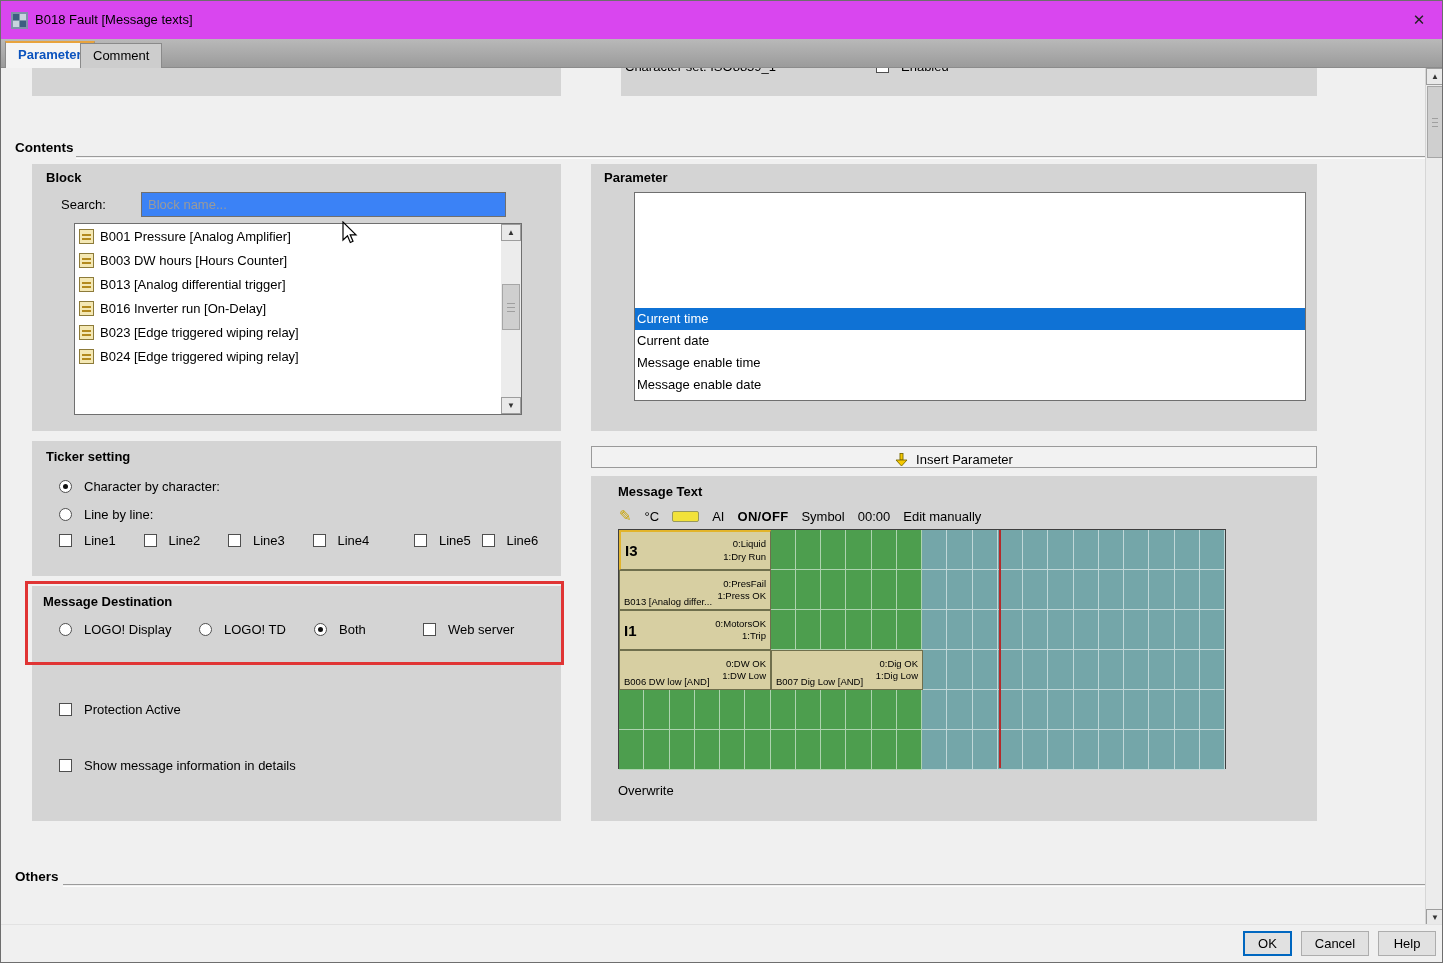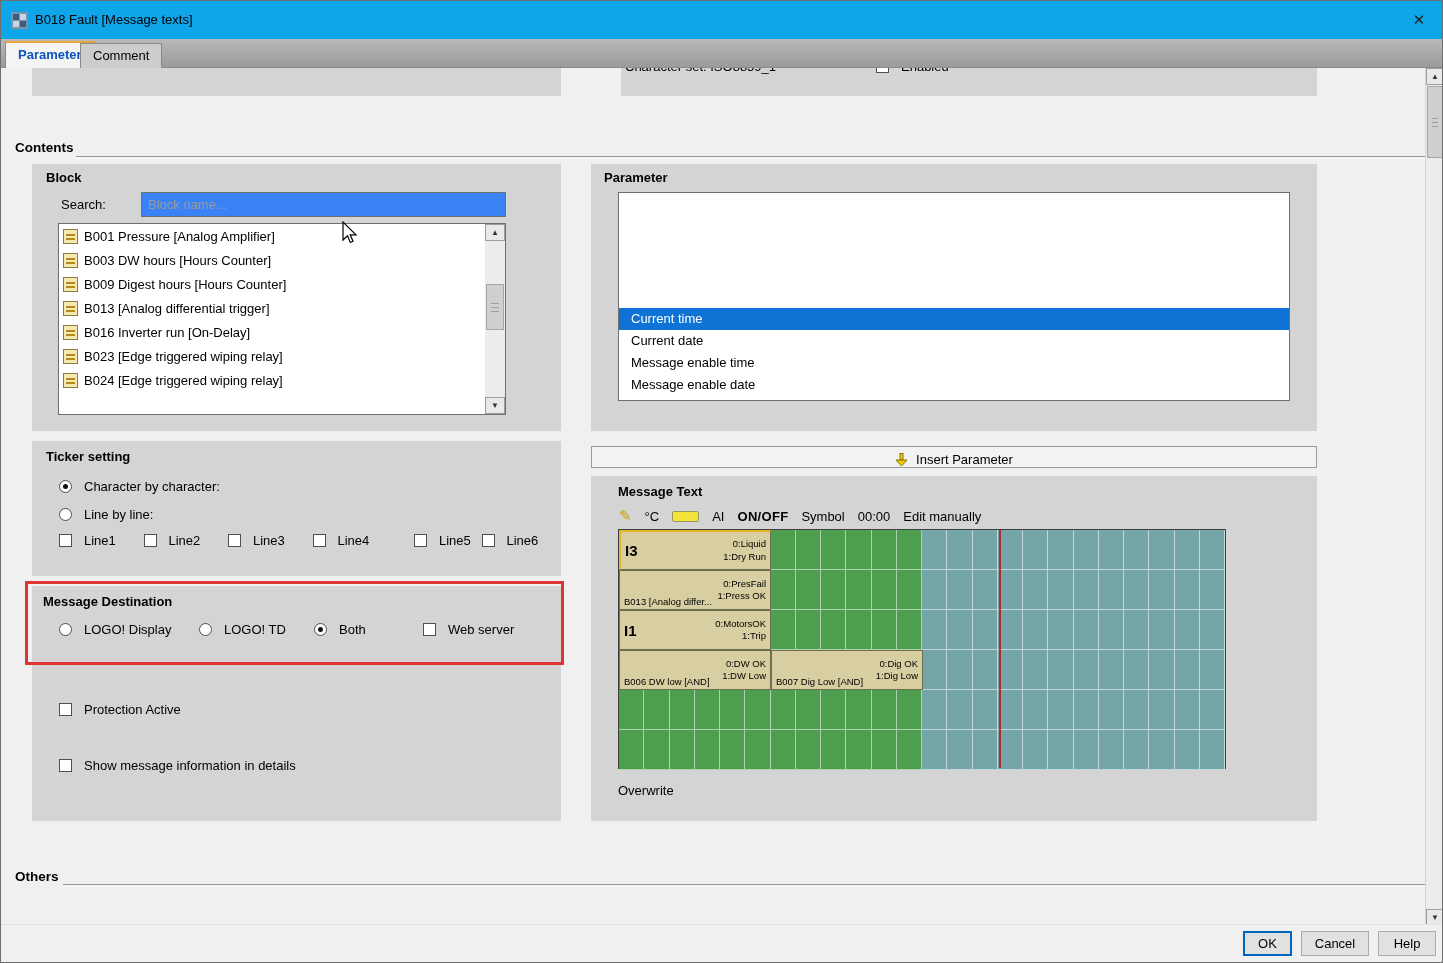--- a/index.html
+++ b/index.html
@@ -3,21 +3,21 @@
 <meta charset="utf-8">
 <style>
   * { margin:0; padding:0; box-sizing:border-box; }
   html,body { background:#5a5a5a; }
   body { font-family:"Liberation Sans", sans-serif; font-size:13px; color:#000; }
 
   .win { position:relative; width:1443px; height:963px; background:#f0f0f0;
          border:1px solid #6e6e6e; overflow:hidden; }
 
   
-  .titlebar { position:absolute; left:0; top:0; width:100%; height:38px; background:#0ea5e9; }
+  .titlebar { position:absolute; left:0; top:0; width:100%; height:38px; background:#d946ef; }
   .appicon  { position:absolute; left:10px; top:11px; width:17px; height:17px; }
   .title    { position:absolute; left:34px; top:11px; font-size:13px; color:#000; }
   .closebtn { position:absolute; right:0; top:0; width:46px; height:38px; background:none;
               border:none; font-size:15px; color:#222; cursor:pointer;
               font-family:"Liberation Sans",sans-serif; }
 
   
   .tabstrip { position:absolute; left:0; top:38px; width:100%; height:29px;
               background:linear-gradient(#b9b9b9,#9b9b9b); border-bottom:1px solid #8b8b8b; }
   .tab { position:absolute; top:4px; height:25px; line-height:23px; text-align:center;
@@ -33,42 +33,42 @@
   .ptitle { position:absolute; font-weight:bold; }
   .sec-label { position:absolute; font-weight:bold; font-size:13.5px; }
   .sec-line  { position:absolute; height:2px; border-top:1px solid #9b9b9b;
                box-shadow:0 1px 0 rgba(255,255,255,.85); }
   .clip-text { position:absolute; white-space:nowrap; }
 
   input.search { position:absolute; border:1px solid #6f6f6f; background:#3b82f6;
                  padding:2px 6px; font:13px "Liberation Sans",sans-serif; outline:none; }
   input.search::placeholder { color:#9a9a9a; }
 
-  .listbox { position:absolute; background:#fff; border:1px solid #6f6f6f; overflow:hidden; }
+  .listbox { position:absolute; background:#fff; border:1px solid #6f6f6f; overflow:hidden;margin-left:16px; }
   .bl-items { position:absolute; left:0; top:0; right:20px; bottom:0; overflow:hidden; }
   .bl-item  { height:24px; display:flex; align-items:center; padding-left:4px; gap:6px;
               cursor:default; white-space:nowrap; }
   .blk-icon { width:15px; height:15px; background:#f4e8b4; border:1px solid #8d7b39;
               position:relative; flex:none; }
   .blk-icon::after { content:""; position:absolute; left:2px; right:2px; top:4px; height:2px;
                      background:#b38a1e; box-shadow:0 4px 0 #b38a1e; }
 
   
   .sb { position:absolute; background:#ececec; }
   .sb-btn { position:absolute; left:0; width:100%; height:17px; background:#e9e9e9;
             border:1px solid #9d9d9d; font-size:8px; line-height:15px; text-align:center;
             color:#333; cursor:pointer; }
   .sb-thumb { position:absolute; left:1px; right:1px; background:#cfcfcf; border:1px solid #a6a6a6;
               cursor:grab; }
   .sb-thumb .grip { position:absolute; left:4px; right:4px; top:50%; height:9px; margin-top:-4px;
                     background:repeating-linear-gradient(to bottom,#9f9f9f 0 1px,transparent 1px 4px); }
 
   .param-items { position:absolute; left:0; top:0; right:0; bottom:0; }
   .param-spacer { height:115px; }
-  .param-item { height:22px; line-height:22px; padding-left:12px; cursor:default; }
+  .param-item { height:22px; line-height:22px; padding-left:2px; cursor:default; }
   .param-item.sel { background:#0f72d5; color:#fff; }
 
   .rb,.cb { display:inline-block; width:13px; height:13px; border:1px solid #4f4f4f;
             background:#fff; flex:none; }
   .rb { border-radius:50%; position:relative; }
   .rb.on::after { content:""; position:absolute; left:3px; top:3px; width:5px; height:5px;
                   border-radius:50%; background:#101010; }
   .ctl { position:absolute; display:flex; align-items:center; gap:12px; white-space:nowrap;
          cursor:default; }
 
@@ -152,24 +152,20 @@
             <div class="bl-item">
               <span class="blk-icon"></span>
               <span>B001 Pressure [Analog Amplifier]</span>
             </div>
             <div class="bl-item">
               <span class="blk-icon"></span>
               <span>B003 DW hours [Hours Counter]</span>
             </div>
             <div class="bl-item">
               <span class="blk-icon"></span>
-              <span>B009 Digest hours [Hours Counter]</span>
-            </div>
-            <div class="bl-item">
-              <span class="blk-icon"></span>
               <span>B013 [Analog differential trigger]</span>
             </div>
             <div class="bl-item">
               <span class="blk-icon"></span>
               <span>B016 Inverter run [On-Delay]</span>
             </div>
             <div class="bl-item">
               <span class="blk-icon"></span>
               <span>B023 [Edge triggered wiping relay]</span>
             </div>

